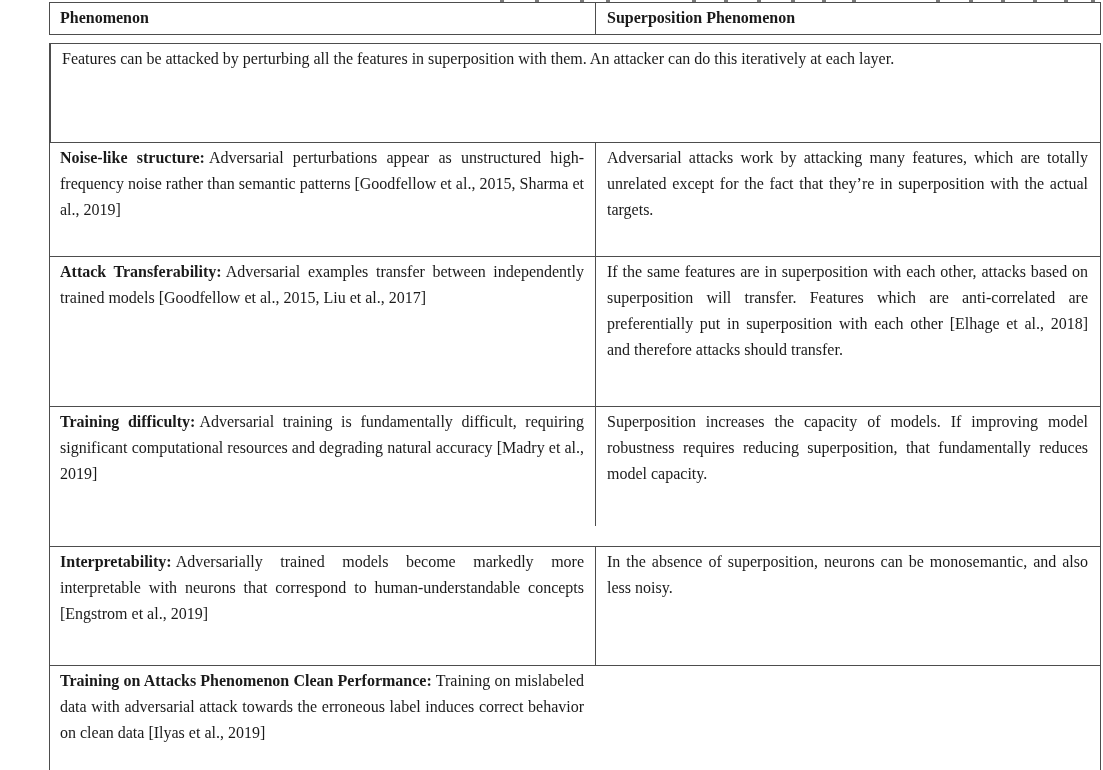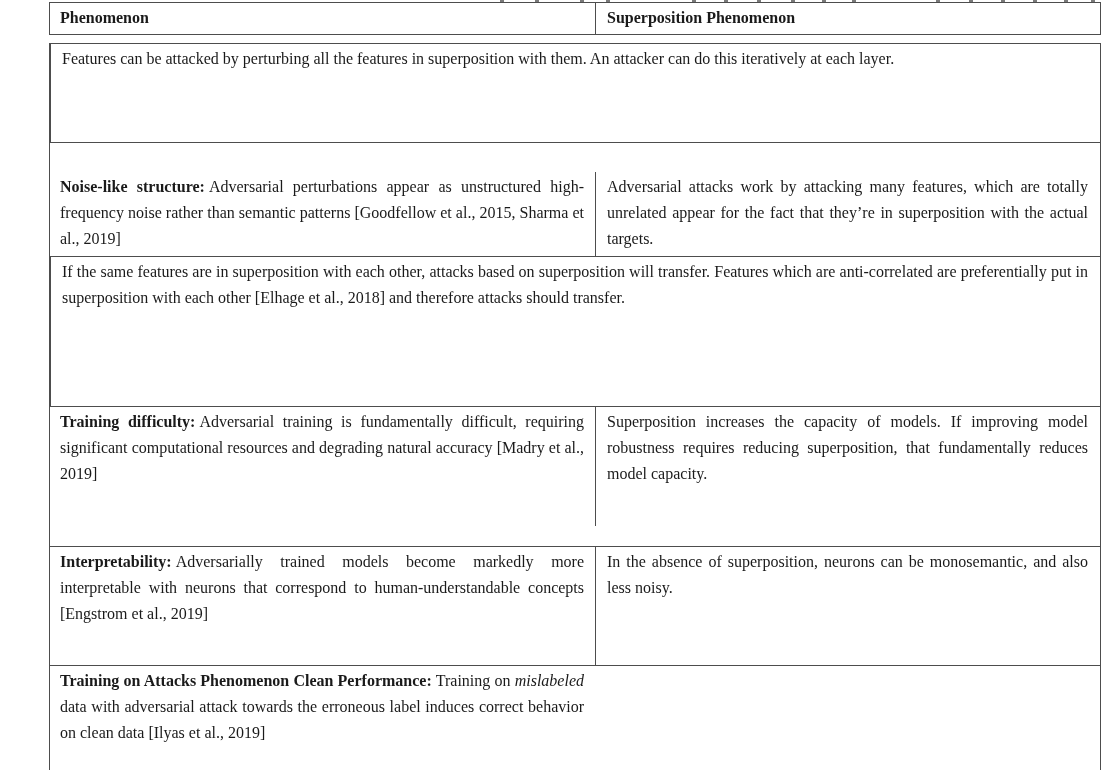--- a/index.html
+++ b/index.html
@@ -62,28 +62,28 @@
     border-left: 1.5px solid var(--border);
     padding: 2px 12px 4px 11px;
     text-align: justify;
   }
   .thead .cell-left, .thead .cell-right {
     padding-top: 2px;
     text-align: left;
   }
 
   .r1 { min-height: 98px; }
-  .r2 { min-height: 114px; align-items: flex-end; }
+  .r2 { min-height: 114px; }
   .r3 { min-height: 150px; }
   .r4 { min-height: 120px; }
   .r5 { min-height: 119px; margin-top: 20px; }
   .r6 { min-height: 118px; }
 
   .term { font-weight: bold; margin-right: 4px; }
-  .emph { font-style: italic; }
+  .emph { }
 </style>
 </head>
 <body>
 
 <div class="page">
 
   <div class="caption-clip">
     <i style="left:500px"></i>
       <i style="left:535px"></i>
       <i style="left:580px"></i>
@@ -110,24 +110,25 @@
     </div>
 
     <div class="tbody">
 
       <div class="trow r1">
         <div class="cell-right">Features can be attacked by perturbing all the features in superposition with them. An attacker can do this iteratively at each layer.</div>
       </div>
 
       <div class="trow r2">
         <div class="cell-left"><span class="term">Noise-like structure:</span><span>Adversarial perturbations appear as unstructured high-frequency noise rather than semantic patterns [Goodfellow et al., 2015, Sharma et al., 2019]</span><span class="emph"></span><span></span></div>
-        <div class="cell-right">Adversarial attacks work by attacking many features, which are totally unrelated appear for the fact that they’re in superposition with the actual targets.</div>
+        <div class="cell-right">Adversarial attacks work by attacking many features, which are totally unrelated except for the fact that they’re in superposition with the actual targets.</div>
       </div>
 
       <div class="trow r3">
+        <div class="cell-left"><span class="term">Attack Transferability:</span><span>Adversarial examples transfer between independently trained models [Goodfellow et al., 2015, Liu et al., 2017]</span><span class="emph"></span><span></span></div>
         <div class="cell-right">If the same features are in superposition with each other, attacks based on superposition will transfer. Features which are anti-correlated are preferentially put in superposition with each other [Elhage et al., 2018] and therefore attacks should transfer.</div>
       </div>
 
       <div class="trow r4">
         <div class="cell-left"><span class="term">Training difficulty:</span><span>Adversarial training is fundamentally difficult, requiring significant computational resources and degrading natural accuracy [Madry et al., 2019]</span><span class="emph"></span><span></span></div>
         <div class="cell-right">Superposition increases the capacity of models. If improving model robustness requires reducing superposition, that fundamentally reduces model capacity.</div>
       </div>
 
       <div class="trow r5">
         <div class="cell-left"><span class="term">Interpretability:</span><span>Adversarially trained models become markedly more interpretable with neurons that correspond to human-understandable concepts [Engstrom et al., 2019]</span><span class="emph"></span><span></span></div>

